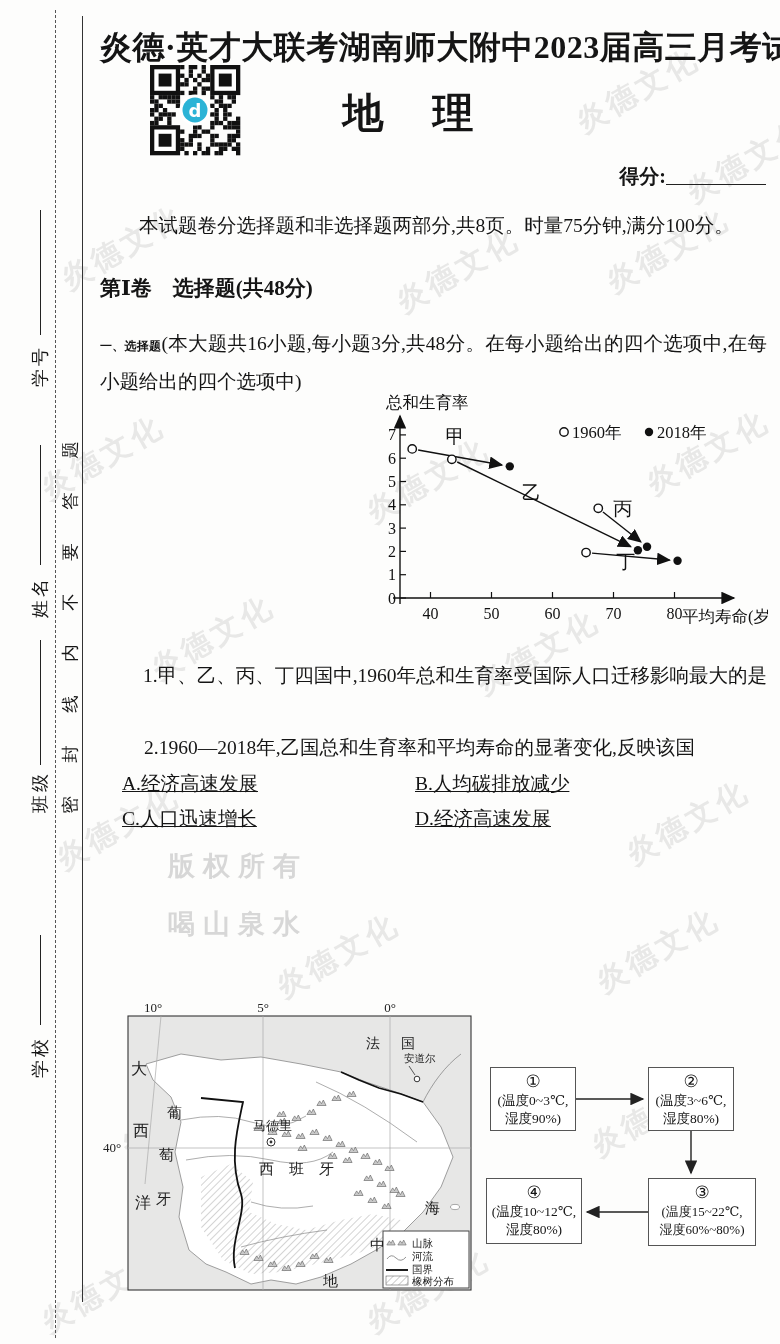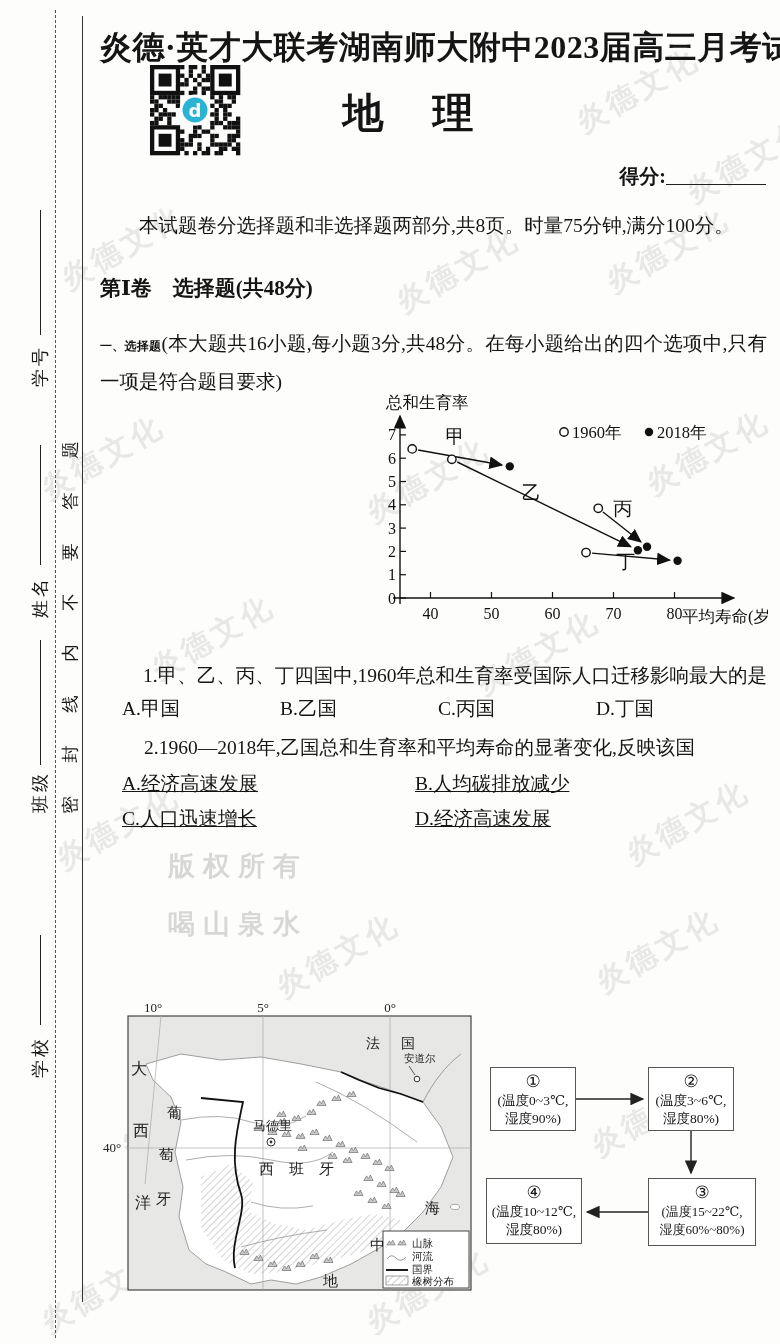--- a/index.html
+++ b/index.html
@@ -278,21 +278,21 @@
 
   <div class="score-row">
     <span>得分:</span><span class="score-line"></span>
   </div>
 
   <div class="intro">本试题卷分选择题和非选择题两部分,共8页。时量75分钟,满分100分。</div>
 
   <div class="vol-head">第Ⅰ卷　选择题(共48分)</div>
 
   <div class="part-head">
-    <b>一、选择题</b><span>(本大题共16小题,每小题3分,共48分。在每小题给出的四个选项中,只有一项是符合题目要求)</span>
+    <b>一、选择题</b><span>(本大题共16小题,每小题3分,共48分。在每小题给出的四个选项中,在每小题给出的四个选项中)</span>
   </div>
 
   <svg id="fert-chart" width="382" height="258">
       <defs>
         <marker id="ah" markerWidth="11" markerHeight="9" refX="9" refY="4.5" orient="auto">
           <path d="M0,0 L10,4.5 L0,9 z" fill="#111"></path>
         </marker>
       </defs>
       <line x1="14" y1="212" x2="14" y2="24" class="ax" marker-end="url(#ah)"></line>
       <line x1="7" y1="206" x2="348" y2="206" class="ax" marker-end="url(#ah)"></line>
@@ -342,23 +342,20 @@
       <text x="236.64999999999998" y="123.285" text-anchor="middle" class="sname">丙</text>
       <line x1="206.0263108737362" y1="161.0976427888013" x2="283.581585501685" y2="168.0098096149316" class="ax" marker-end="url(#ah)"></line>
       <circle cx="200.04999999999998" cy="160.565" r="4.2" class="open"></circle>
       <circle cx="291.55" cy="168.72" r="4.2" class="filled"></circle>
       <text x="239.7" y="175.71" text-anchor="middle" class="sname">丁</text>
     </svg>
 
   <div class="q q1">
     <span>1.</span><span>甲、乙、丙、丁四国中,1960年总和生育率受国际人口迁移影响最大的是</span>
   </div>
-  <div class="opt-row4">
-    <span>A.甲国</span><span>B.乙国</span><span>C.丙国</span><span>D.丁国</span>
-  </div>
 
   <div class="q q2">
     <span>2.</span><span>1960—2018年,乙国总和生育率和平均寿命的显著变化,反映该国</span>
   </div>
   <div class="opt-grid">
     <span>A.经济高速发展</span><span>B.人均碳排放减少</span><br>
     <span>C.人口迅速增长</span><span>D.经济高速发展</span>
   </div>
 
 

